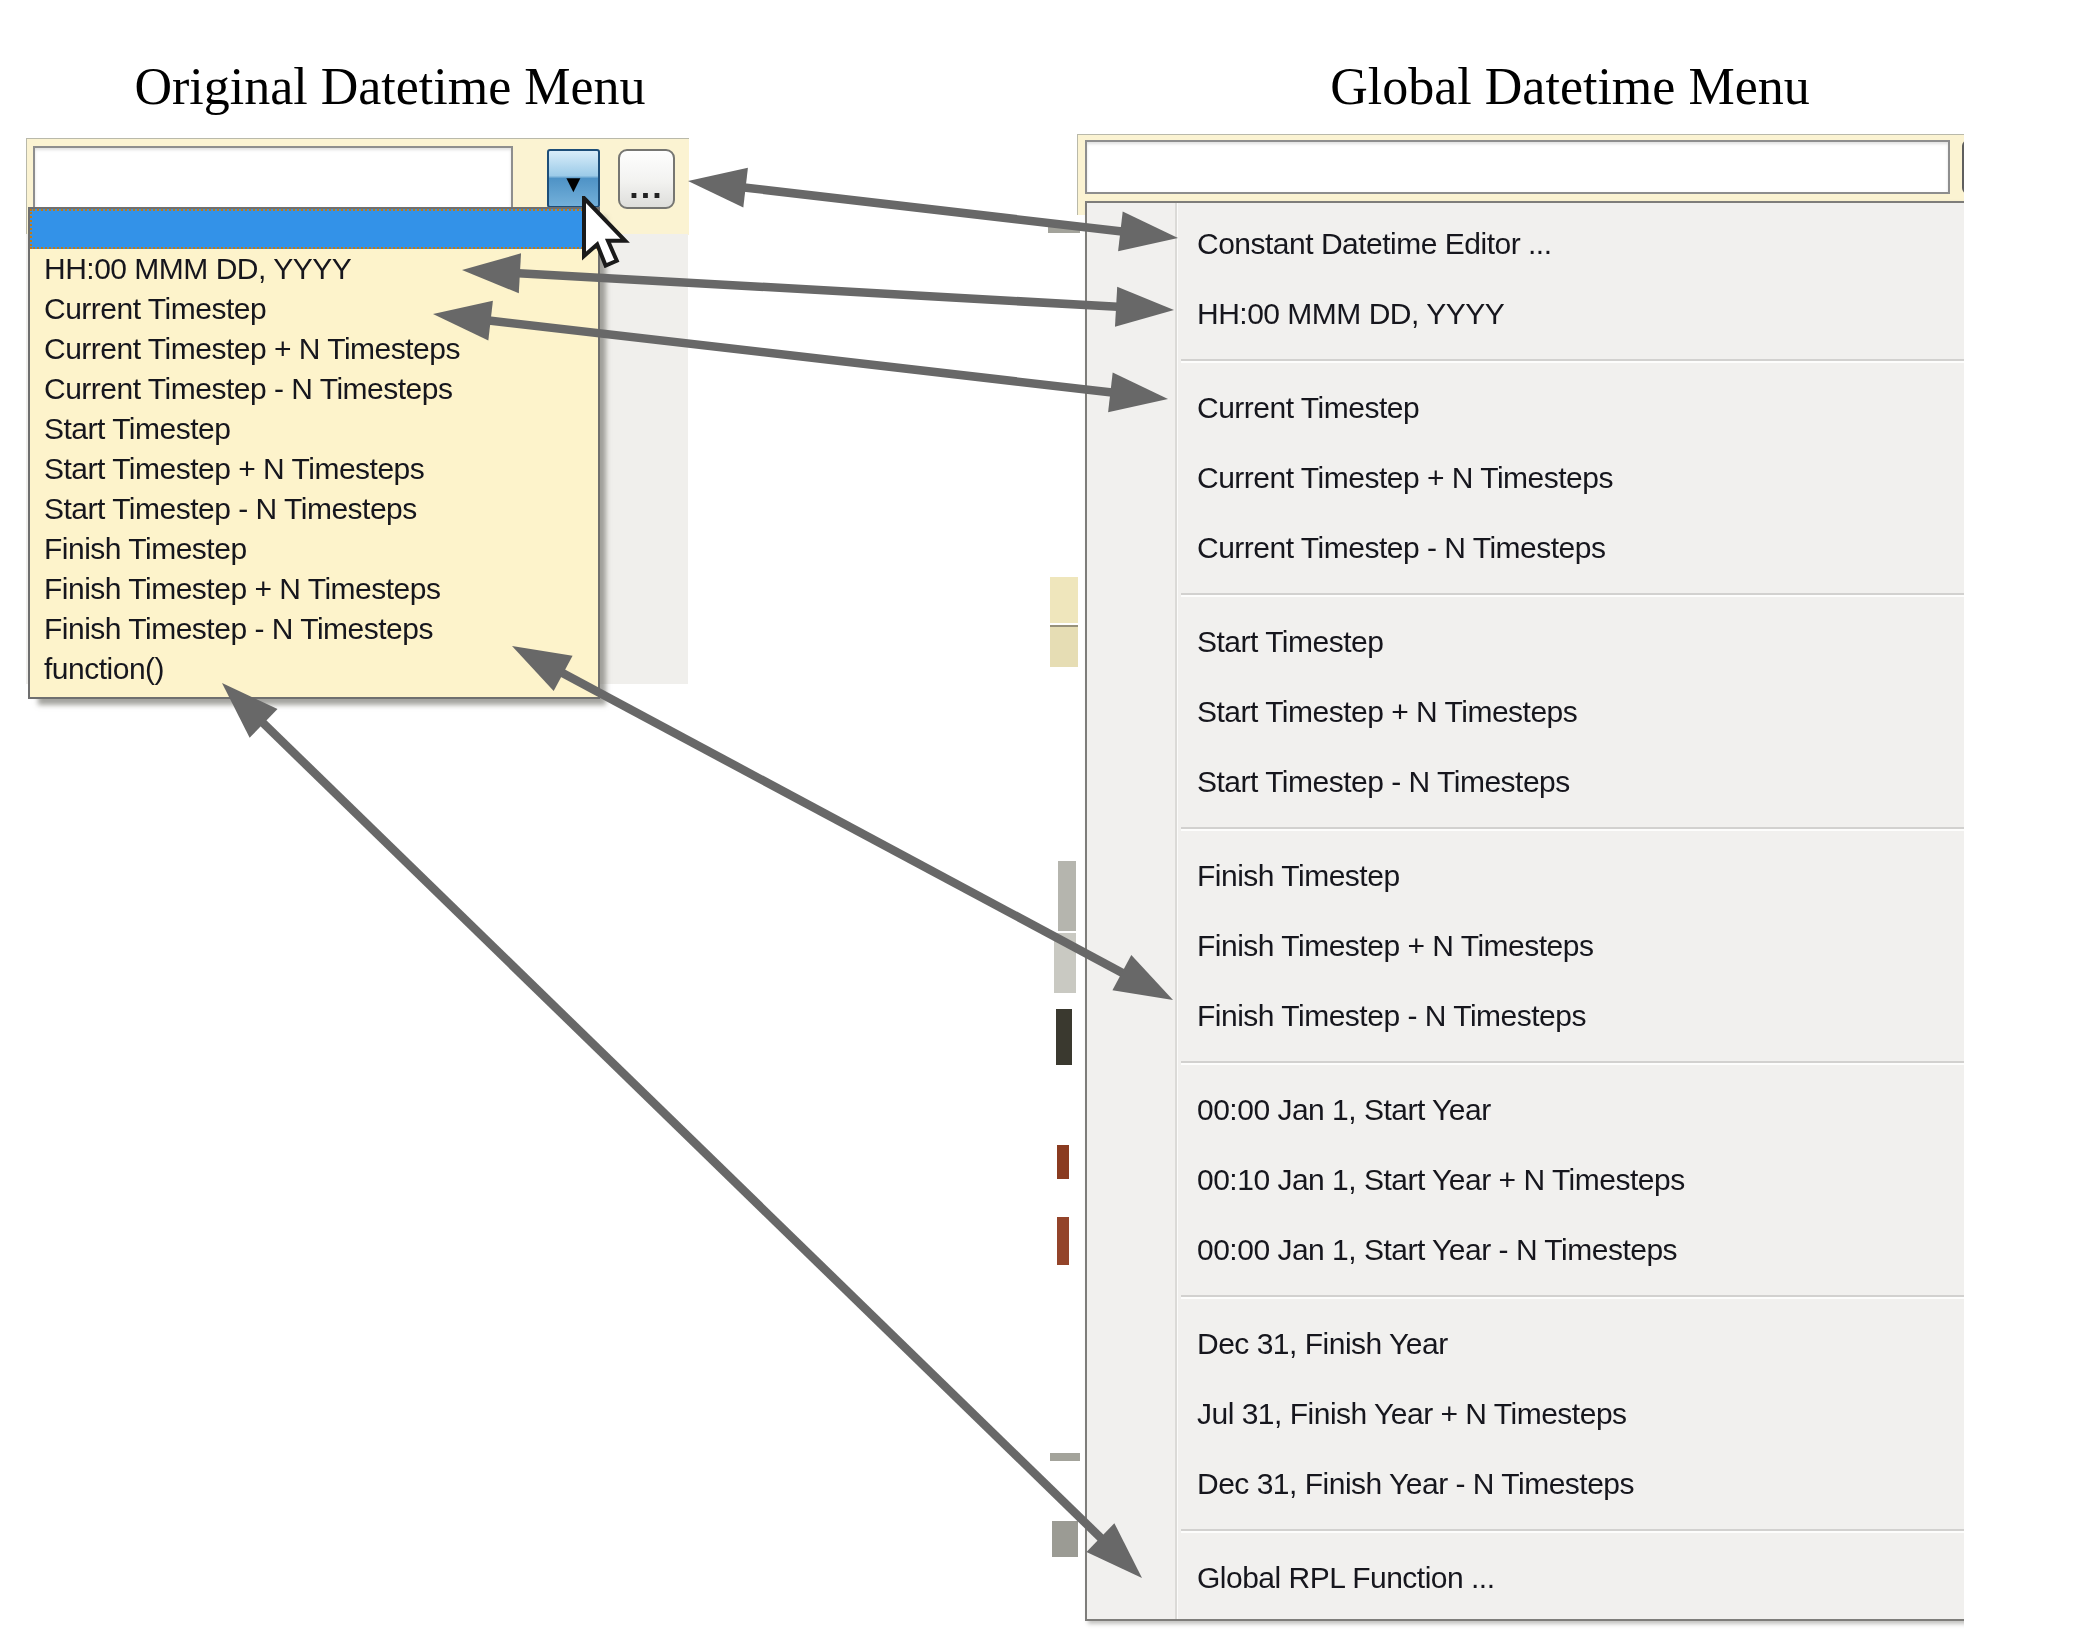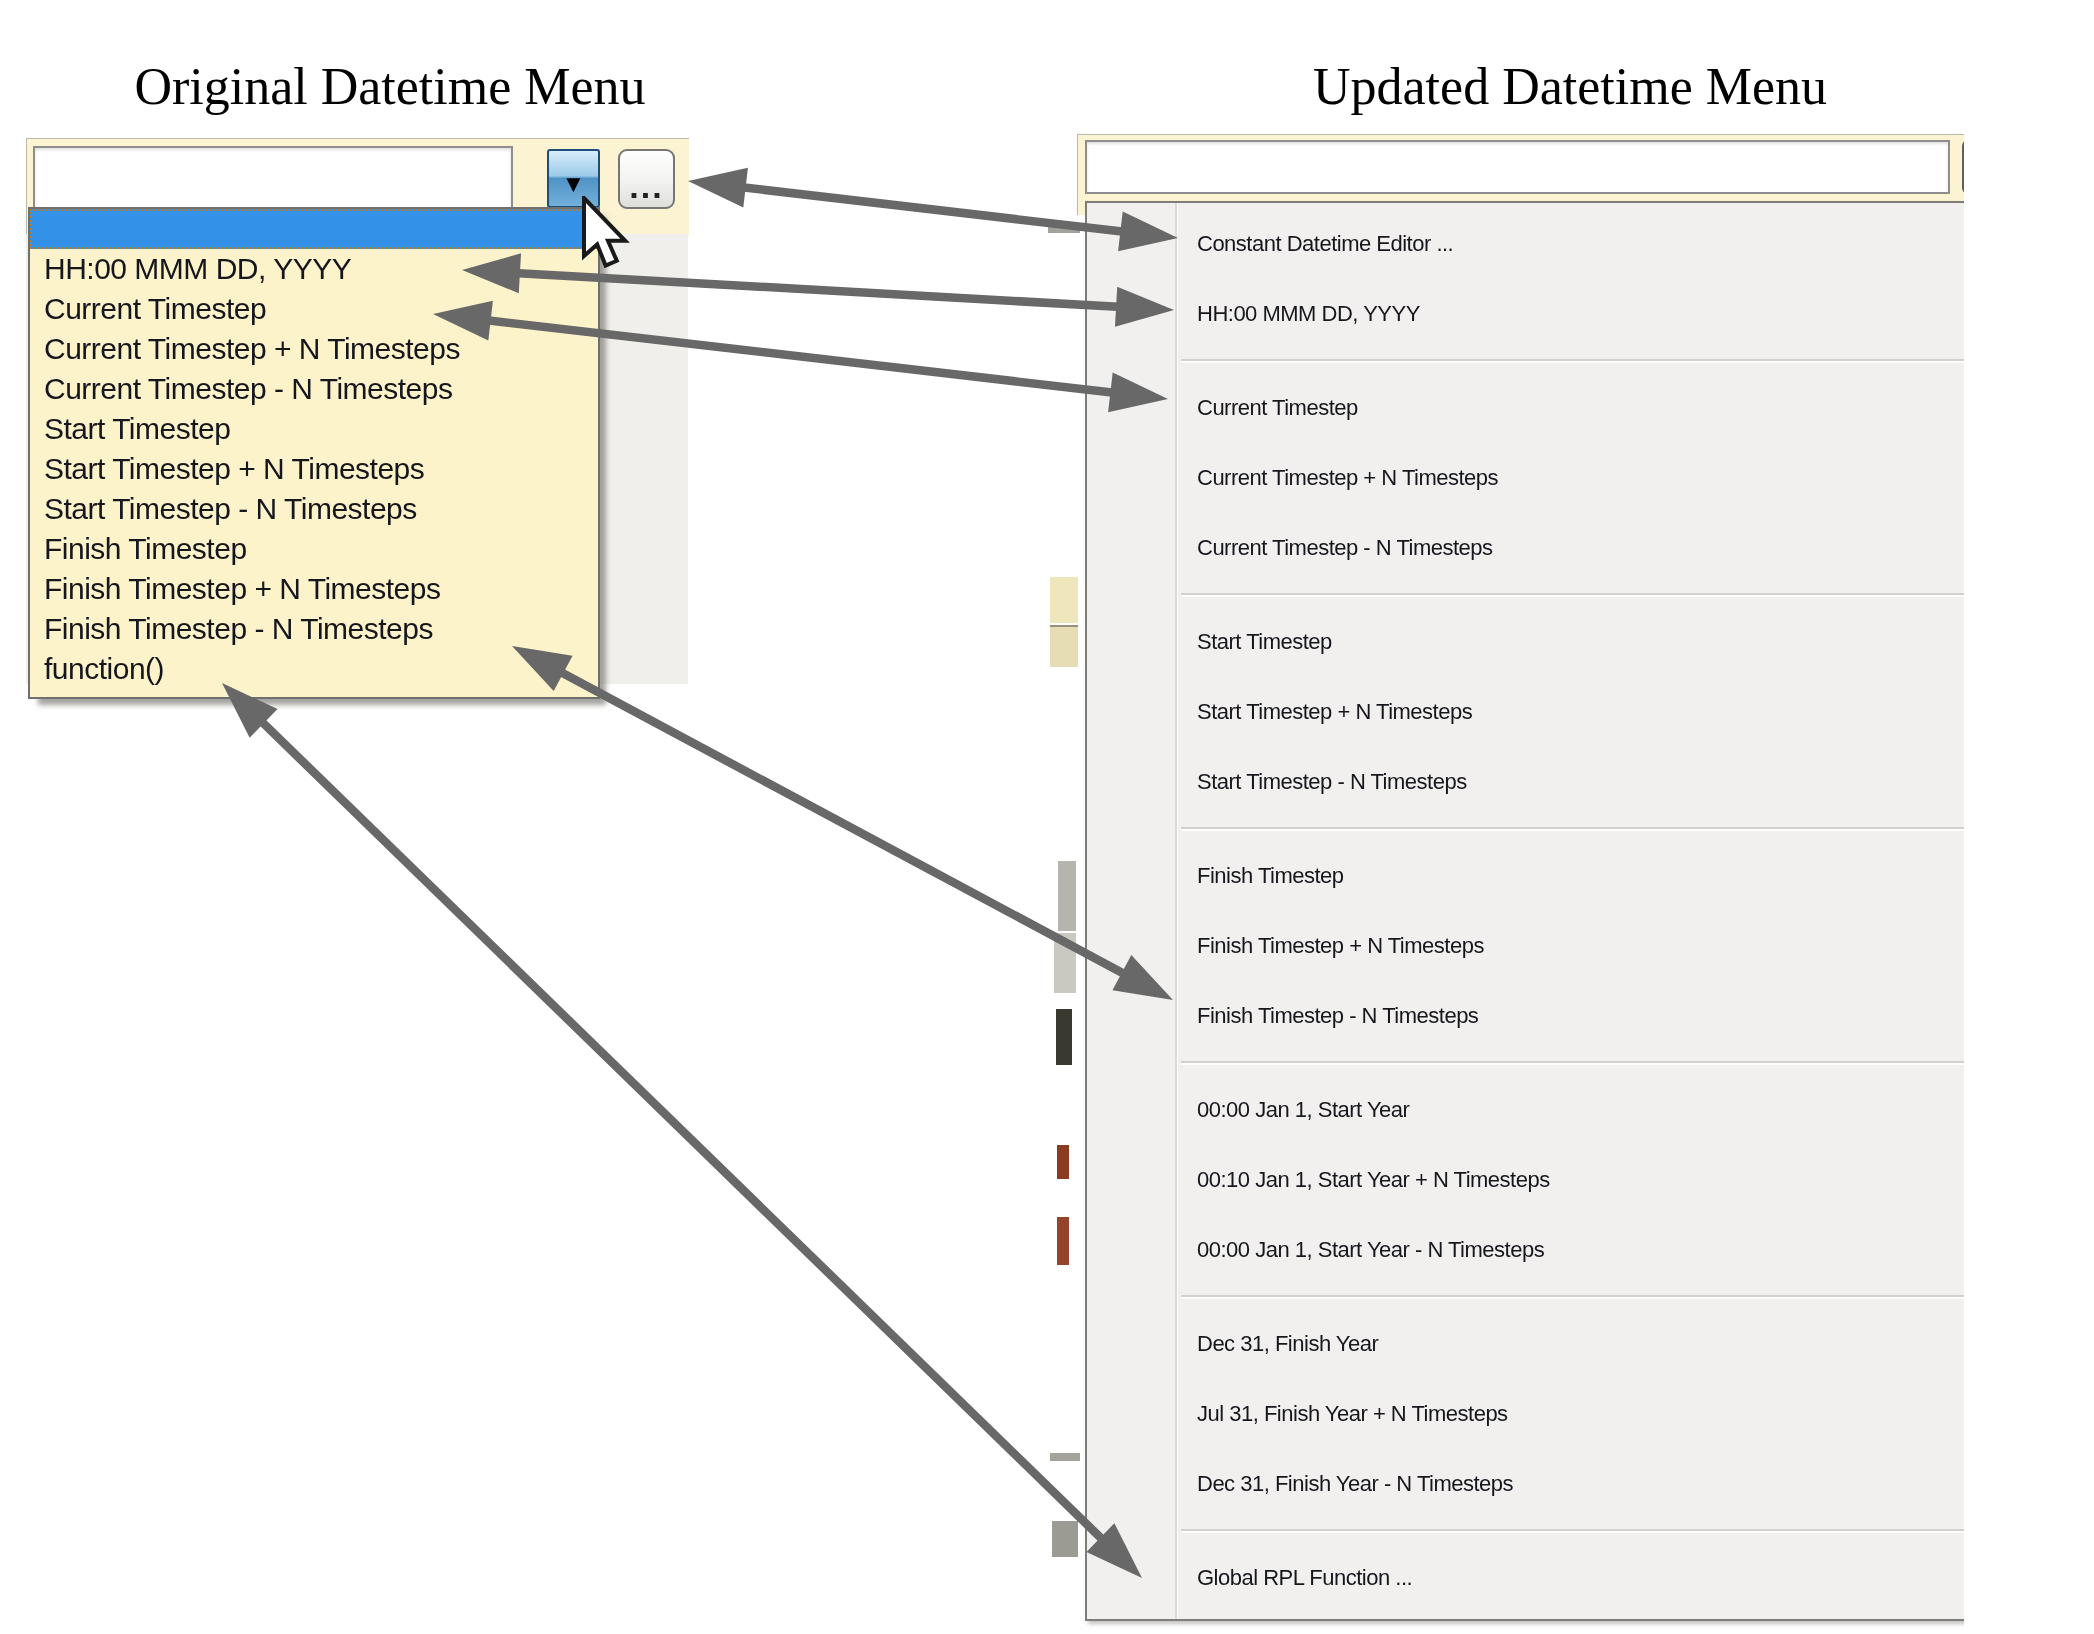--- a/index.html
+++ b/index.html
@@ -36,37 +36,37 @@
      border:2px solid #5f5f5f;border-radius:6px;text-align:center;
      background:linear-gradient(#fcfcfb 0%,#efeeec 50%,#d8d7d3 100%);}
   #rbtn-drop{left:1962px;color:#000;font-size:22px;line-height:56px;}
   #rbtn-help{left:2024px;color:#3d3bd0;font-family:"Liberation Serif",serif;
      font-weight:bold;font-size:38px;line-height:52px;}
   #rmenu{position:absolute;left:1085px;top:180px;width:993px;box-sizing:border-box;
      background:#f1f0ee;border:2px solid #7e7d7a;padding:6px 0;
      box-shadow:3px 3px 4px rgba(120,120,115,.45);}
   #rmenu .gutter{position:absolute;left:88px;top:0;bottom:0;width:2px;background:#dbdad7;
      border-right:1px solid #fbfbfa;}
-  .ritem{height:70px;line-height:70px;padding-left:110px;font-size:22px;color:#16161d;
+  .ritem{height:70px;line-height:70px;padding-left:110px;font-size:30px;color:#16161d;
      letter-spacing:-0.5px;white-space:nowrap;}
   .rsep{height:0;border-top:2px solid #d2d1cf;border-bottom:2px solid #fdfdfc;
      margin:10px 8px 10px 94px;}
   
   .frag{position:absolute;}
   
   #arrows{position:absolute;left:0;top:0;pointer-events:none;}
   .cursor{position:absolute;pointer-events:none;}
 </style>
 </head>
 <body>
 
 <div id="canvas">
 
   <div class="fig-title" style="left:80px;">Original Datetime Menu</div>
-  <div class="fig-title" style="left:1260px;">Updated Datetime Menu</div>
+  <div class="fig-title" style="left:1260px;">Global Datetime Menu</div>
 
   <div id="lpanel" class="cream-panel"></div>
   <div id="lgray"></div>
 
   <div id="lfield" class="field"></div>
   <div id="lbtn-drop"><span>▼</span></div>
   <div id="lbtn-more"><span>...</span></div>
 
   <div id="lpopup">
     <div class="hl-row"></div>

